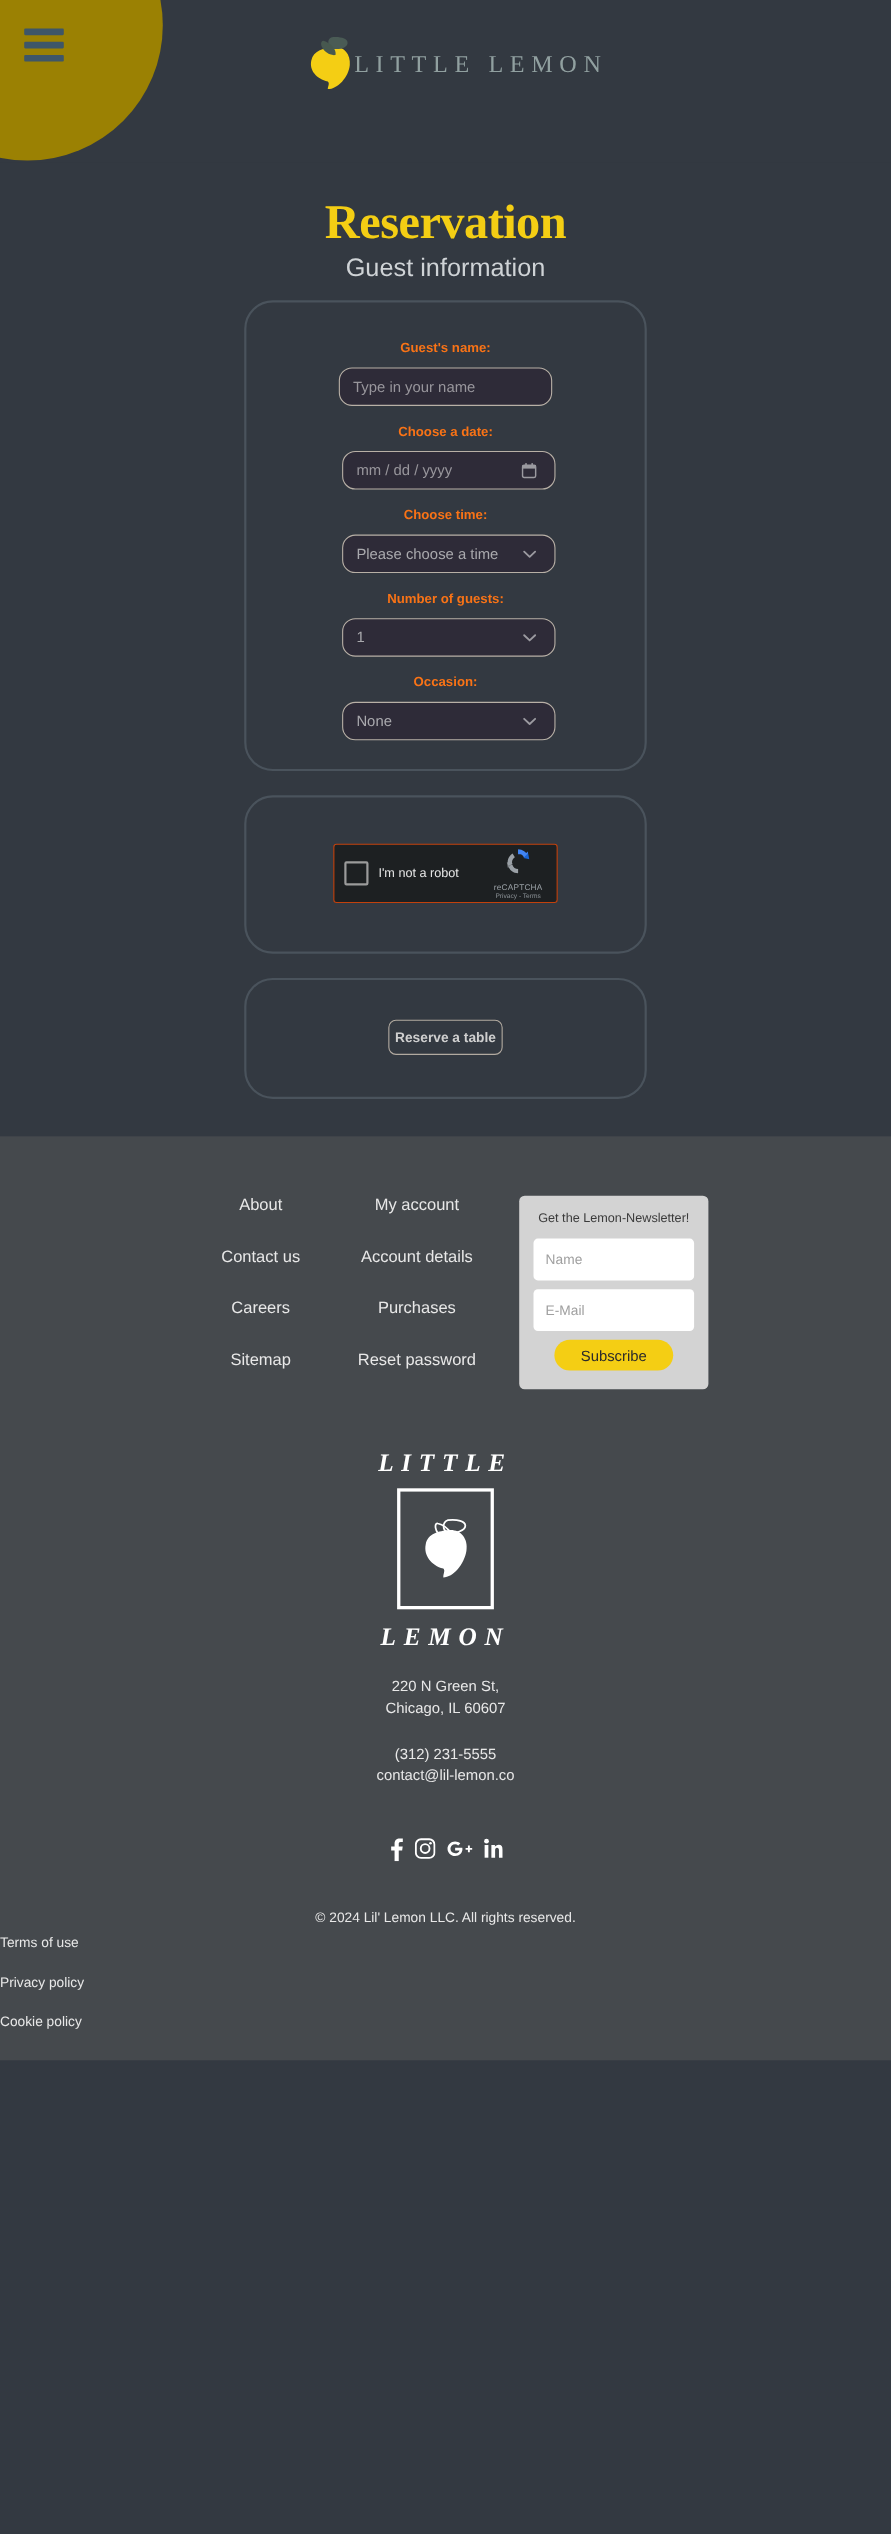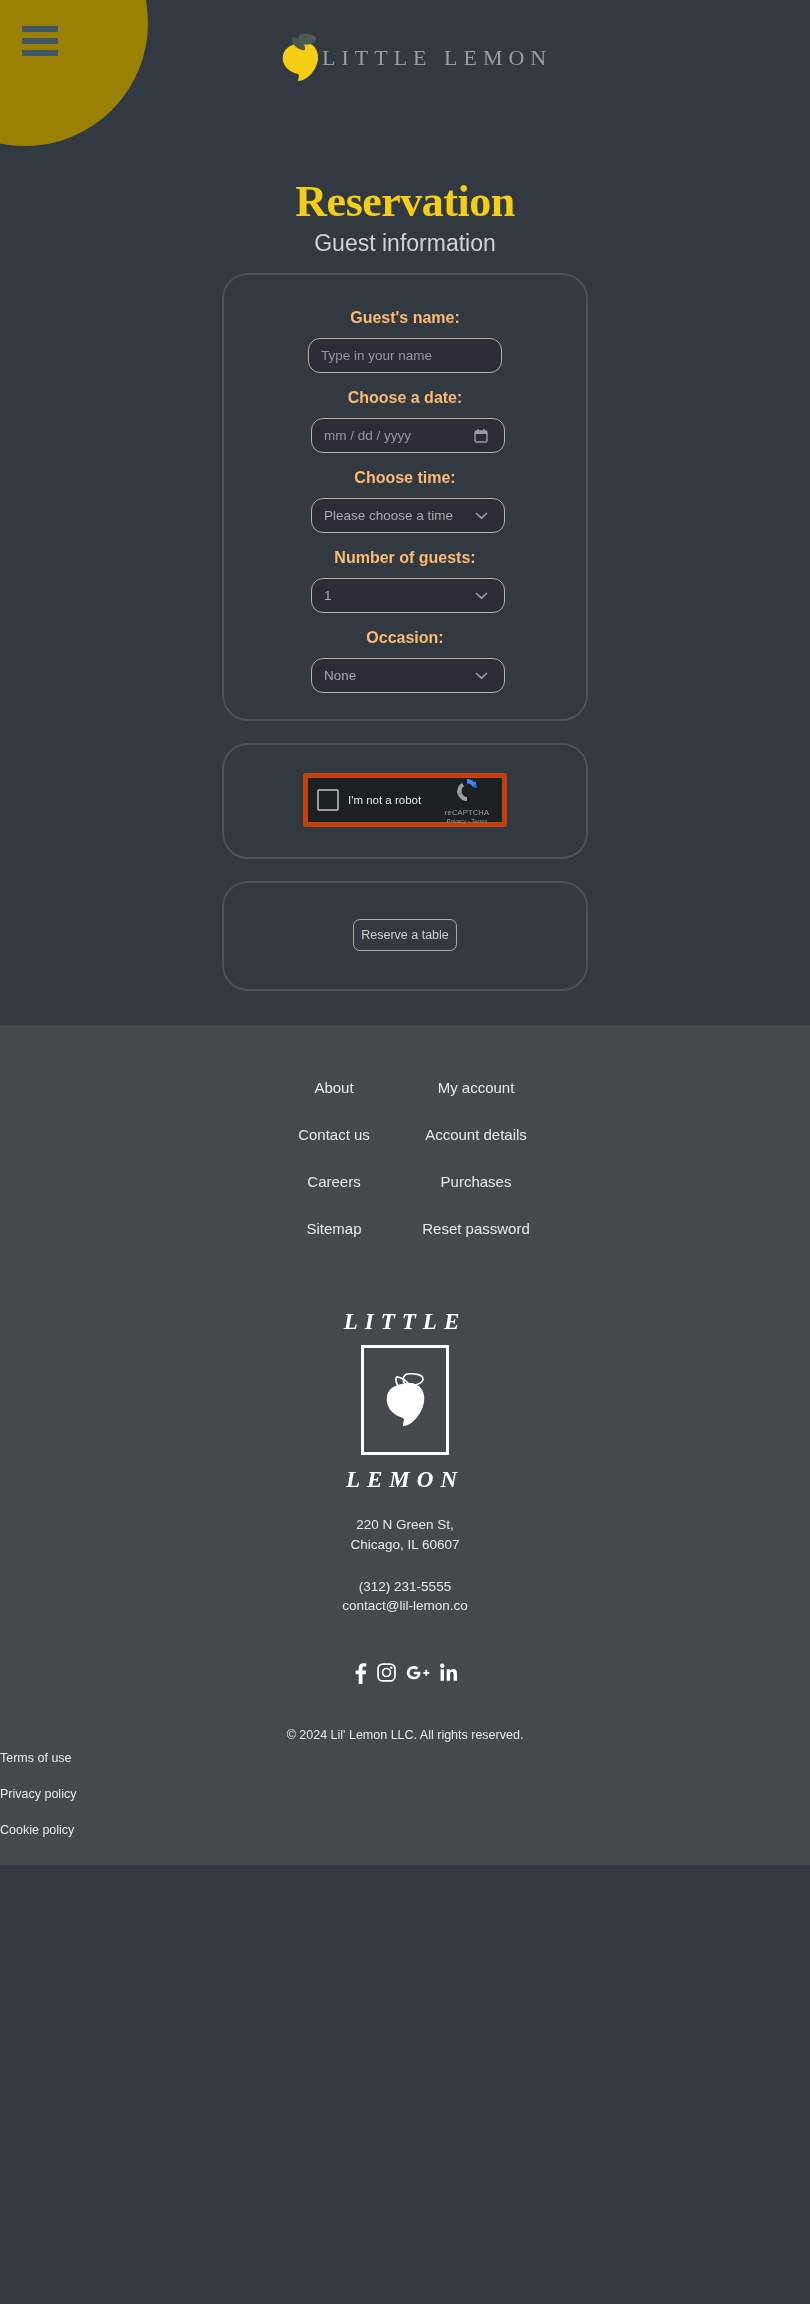--- a/index.html
+++ b/index.html
@@ -77,23 +77,23 @@
     border: 2px solid #4a535c;
     border-radius: 26px;
     padding: 20px 0 26px 0;
   }
   .panel.captcha-panel { padding: 28px 0 30px 0; margin-bottom: 22px;}
   .panel.submit-panel  { padding: 36px 0 38px 0; margin-bottom: 0; }
 
   .field-label {
     display: block;
     text-align: center;
-    color: #fdba74;
+    color: #f97316;
     font-weight: bold;
-    font-size: 16px;
+    font-size: 12px;
     margin: 16px 0 11px 0;
   }
   .field-label.first { margin-top: 14px; }
 
   .control {
     display: block;
     width: 194px;
     height: 35px;
     margin: 0 auto;
     background: #2e2b38;
@@ -115,23 +115,23 @@
     pointer-events: none;
   }
   select.control {
     -webkit-appearance: none; appearance: none;
     padding-right: 30px;
   }
 
   
   .recaptcha {
     width: 204px; height: 54px;
-    margin: 0 auto;
+    margin: 14px auto;
     background: #1d2022;
-    border: 5px solid #c2410c;
+    border: 1px solid #c2410c;
     border-radius: 3px;
     display: flex; align-items: center;
     padding: 17px 9px;
     position: relative;
   }
   .rc-check {
     width: 22px; height: 22px;
     border: 2px solid #9b9b9b;
     background: #1d2022;
     border-radius: 2px;
@@ -151,20 +151,21 @@
     display: block;
     margin: 0 auto;
     width: 104px; height: 32px;
     background: transparent;
     border: 1px solid #b2aaa0;
     border-radius: 7px;
     color: #cfcfcf;
     font-size: 12.5px;
     font-family: "Liberation Sans", sans-serif;
     cursor: pointer;
+    font-weight: bold;
   }
 
   
   .footer {
     background: #45494d;
     padding: 54px 0 28px 0;
   }
   .footer-top {
     display: flex;
     justify-content: center;
@@ -372,20 +373,26 @@
       <a href="#">Careers</a>
       <a href="#">Sitemap</a>
     </div>
     <div class="footer-col">
       <a href="#">My account</a>
       <a href="#">Account details</a>
       <a href="#">Purchases</a>
       <a href="#">Reset password</a>
     </div>
 
+    <div class="newsletter">
+      <div class="newsletter-title">Get the Lemon-Newsletter!</div>
+      <input type="text" placeholder="Name" style="">
+      <input type="text" placeholder="E-Mail" style="">
+      <button class="subscribe-btn">Subscribe</button>
+    </div>
   </div>
 
   <div class="footer-logo">
     <div class="logo-word">LITTLE</div>
     <div class="logo-box">
       <svg width="52" height="62" viewBox="0 0 52 62">
         <path d="M29 14 C39 13 47 21 45 33 C43 45 33 57 24 57 C24 53 26 51 24 49 C13 46 6 37 8 27 C10 17 20 15 29 14 Z" fill="#fff"></path>
         <path d="M28 5 C37 4 44 6 44 10 C44 14 35 18 28 16 C23 14 23 7 28 5 Z" fill="none" stroke="#fff" stroke-width="1.6"></path>
         <path d="M19 8 C27 10 33 17 32 23 C26 24 18 18 17 12 C16.6 9.6 17.3 7.4 19 8 Z" fill="none" stroke="#fff" stroke-width="1.6"></path>
       </svg>

